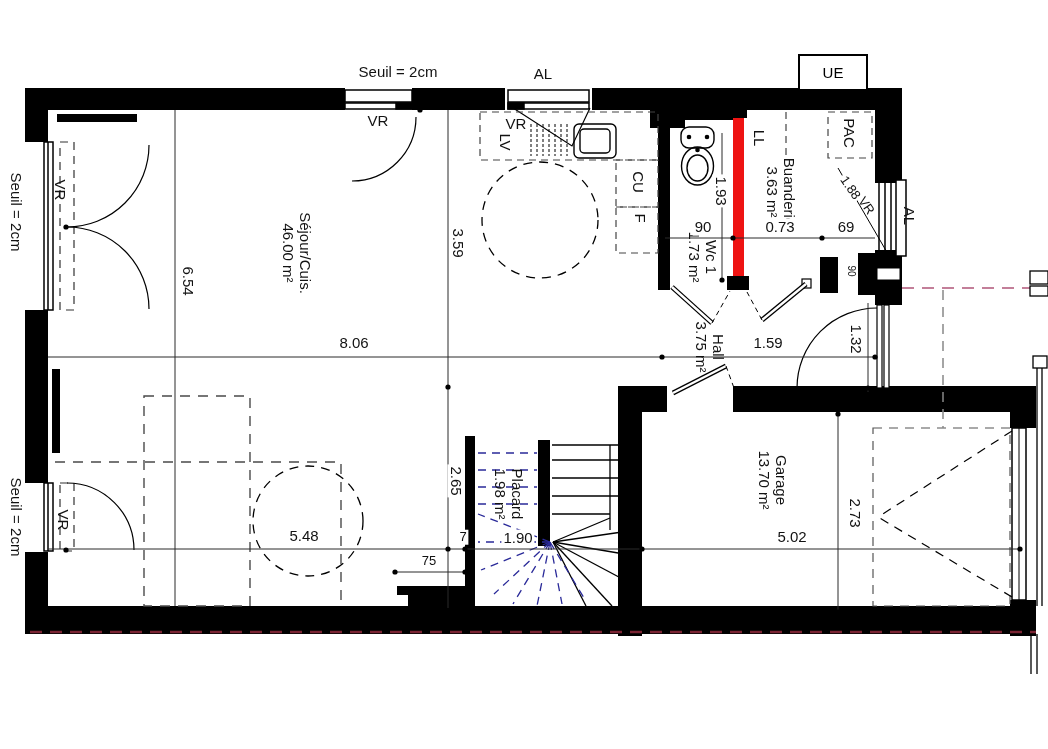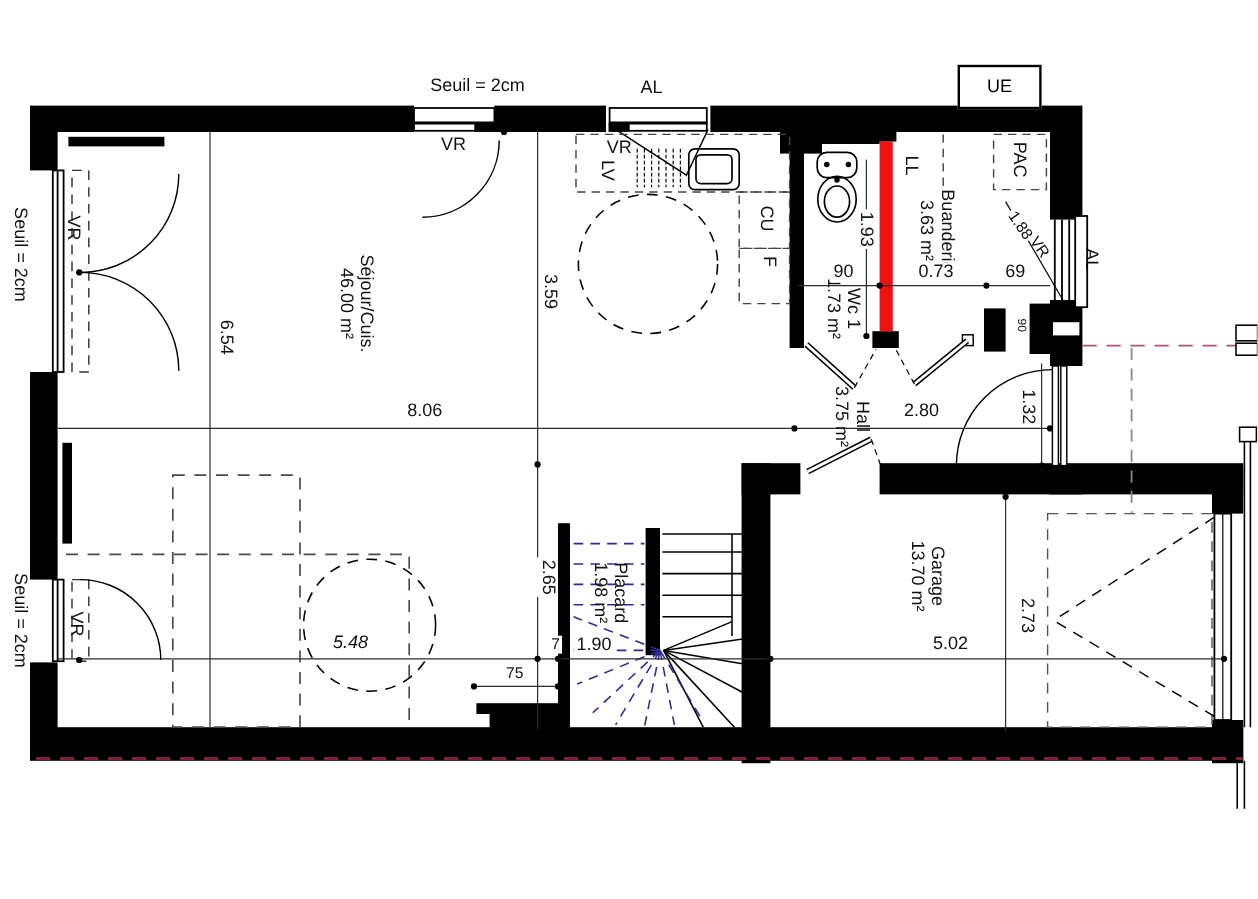--- a/index.html
+++ b/index.html
@@ -294,31 +294,31 @@
 <div class="lbl v room" style="left:508px;top:494px;">
   <div>Placard</div>
   <div>1.98 m²</div>
 </div>
 <div class="lbl v room" style="left:772px;top:480px;">
   <div>Garage</div>
   <div>13.70 m²</div>
 </div>
 
 <div class="lbl bg" style="left:354px;top:343px;">8.06</div>
-<div class="lbl bg" style="left:768px;top:343px;">2.80</div>
+<div class="lbl bg" style="left:768px;top:343px;">1.59</div>
 <div class="lbl v bg" style="left:188px;top:281px;">6.54</div>
 <div class="lbl v bg" style="left:458px;top:243px;">3.59</div>
 <div class="lbl v bg" style="left:721px;top:191px;">1.93</div>
 <div class="lbl bg" style="left:703px;top:227px;">90</div>
 <div class="lbl bg" style="left:780px;top:227px;">0.73</div>
 <div class="lbl bg" style="left:846px;top:227px;text-align:right;">69</div>
 <div class="lbl d55 md bg" style="left:850px;top:188px;">1.88</div>
 <div class="lbl v sm bg" style="left:851px;top:271px;">90</div>
 <div class="lbl v bg" style="left:856px;top:339px;">1.32</div>
 <div class="lbl v bg" style="left:456px;top:481px;">2.65</div>
 <div class="lbl md bg" style="left:463px;top:537px;">7</div>
-<div class="lbl bg" style="left:495px;top:538px;">1.90</div>
-<div class="lbl bg" style="left:292px;top:536px;font-style:italic;">5.48</div>
+<div class="lbl bg" style="left:518px;top:538px;">1.90</div>
+<div class="lbl bg" style="left:304px;top:536px;">5.48</div>
 <div class="lbl md bg" style="left:429px;top:561px;">75</div>
 <div class="lbl bg" style="left:792px;top:537px;">5.02</div>
 <div class="lbl v bg" style="left:855px;top:513px;">2.73</div>
 
 </div>
 
 </body></html>

